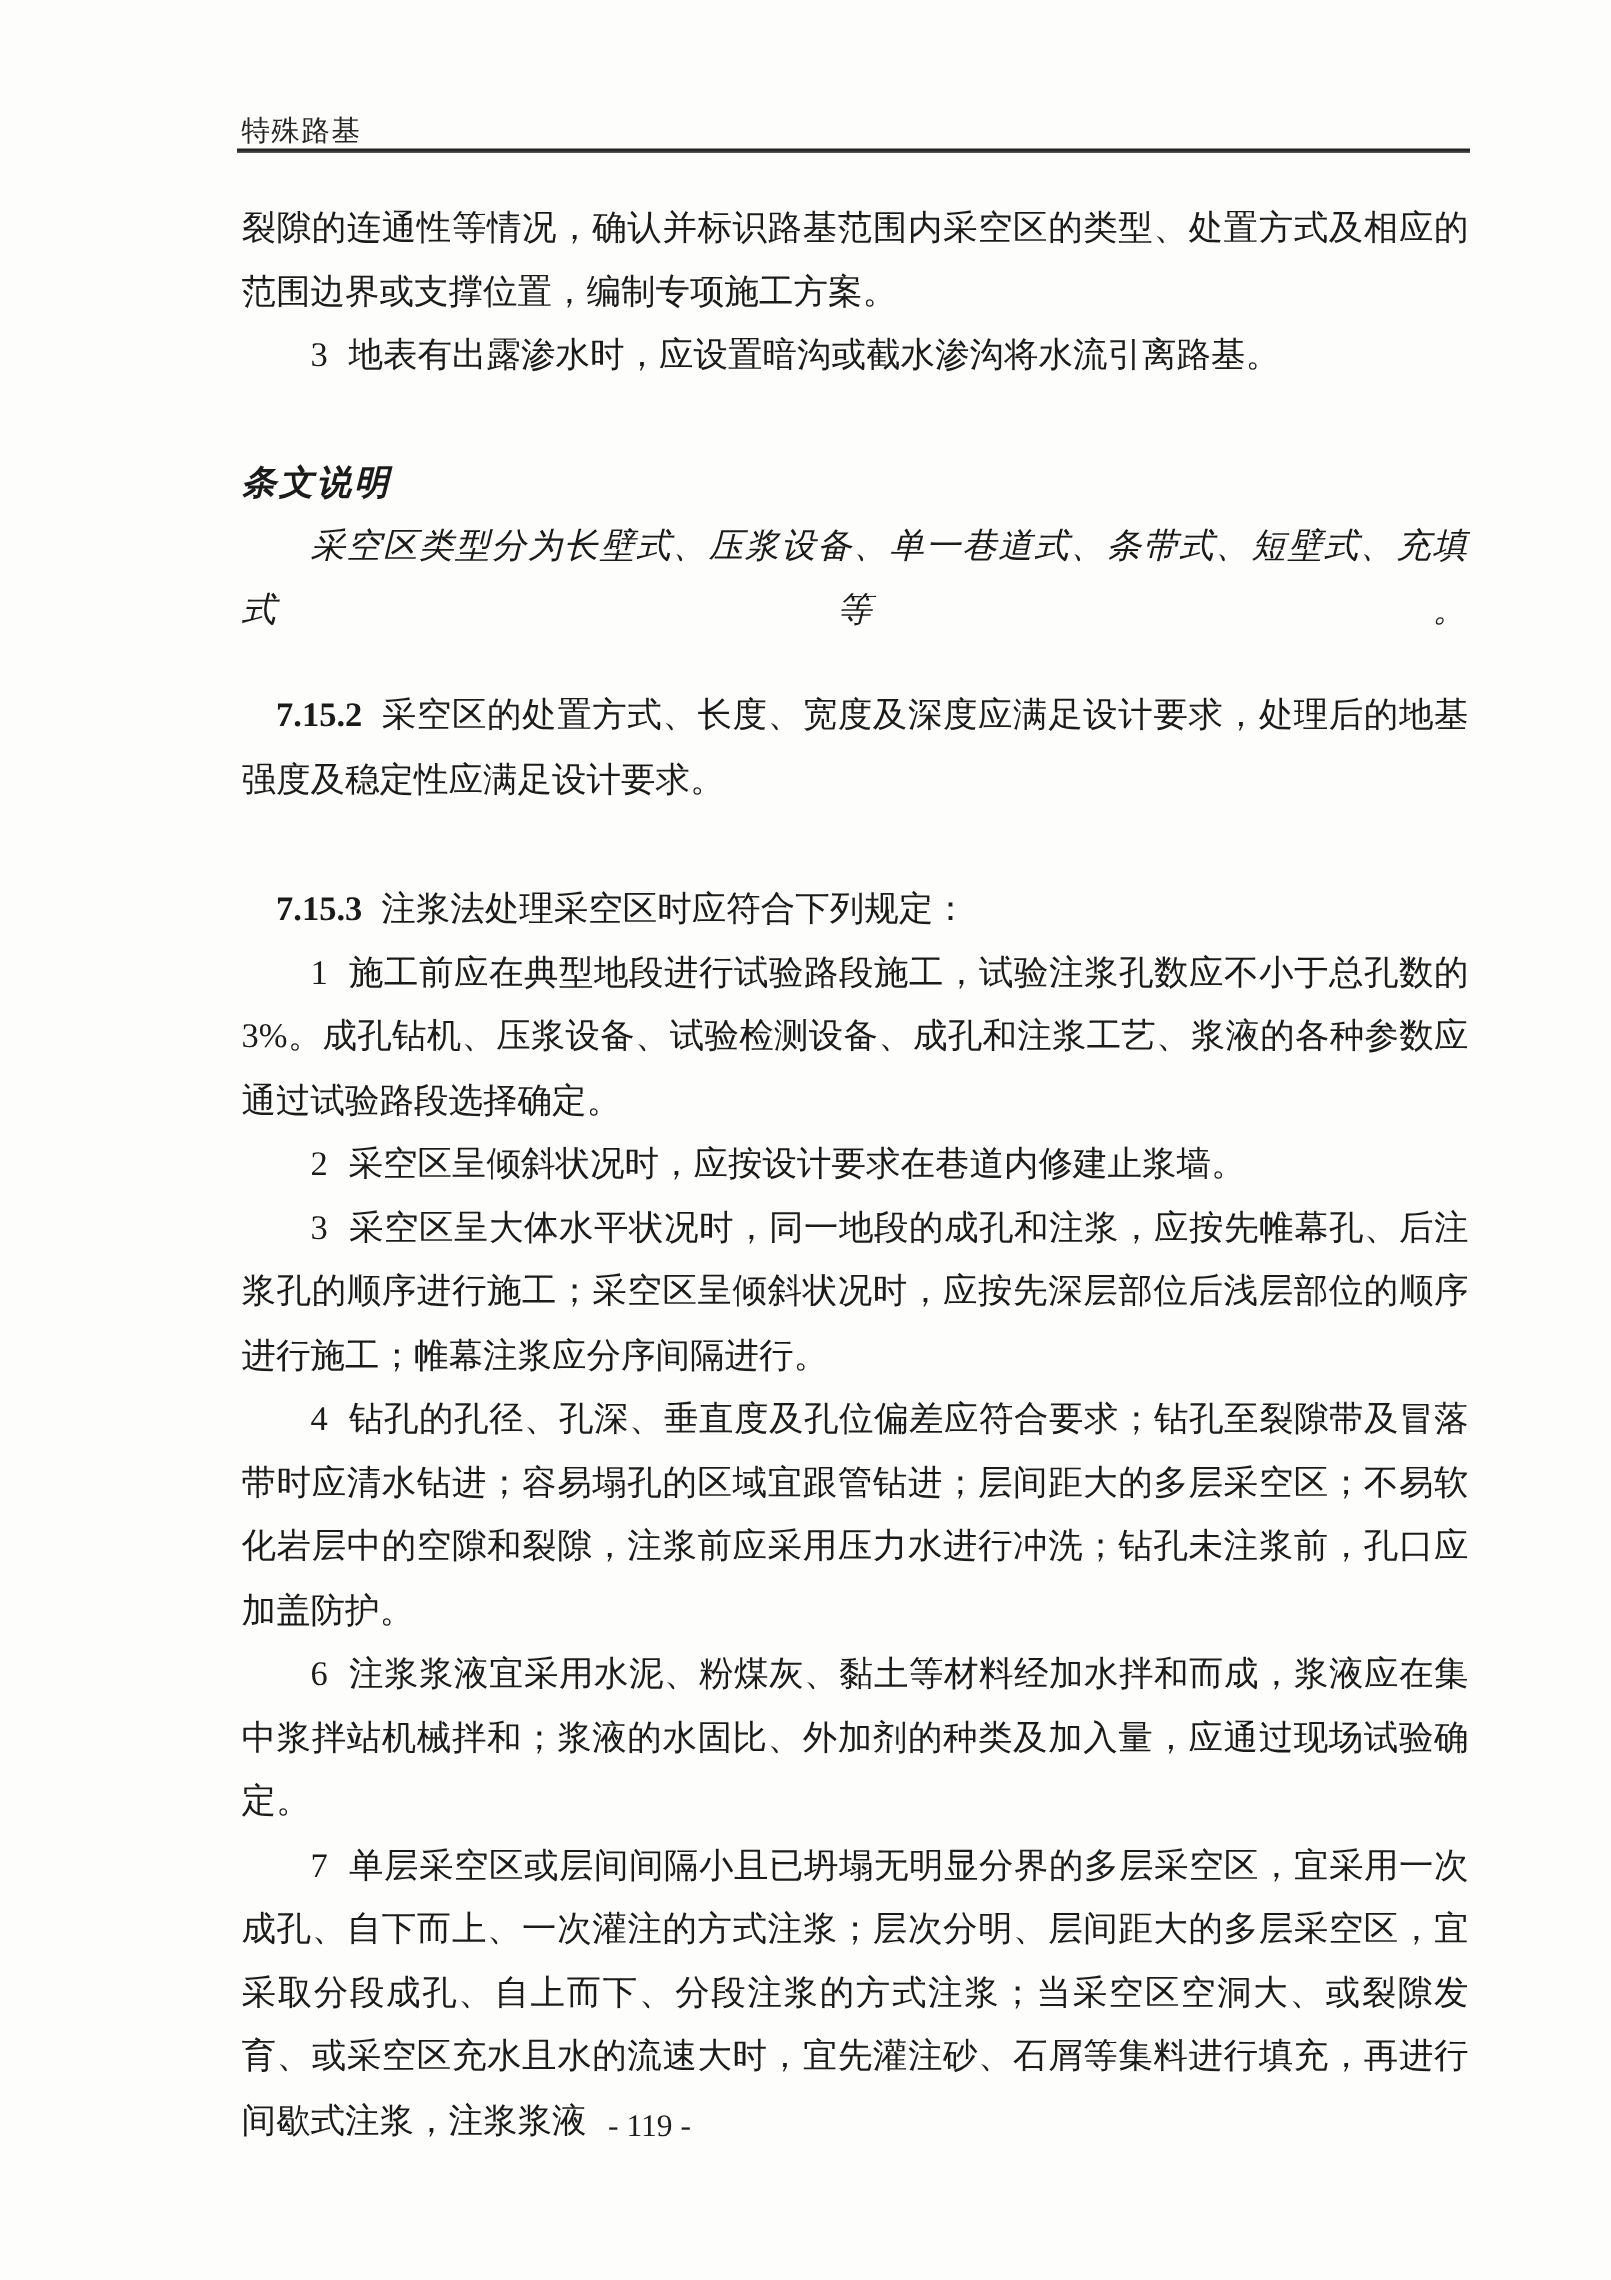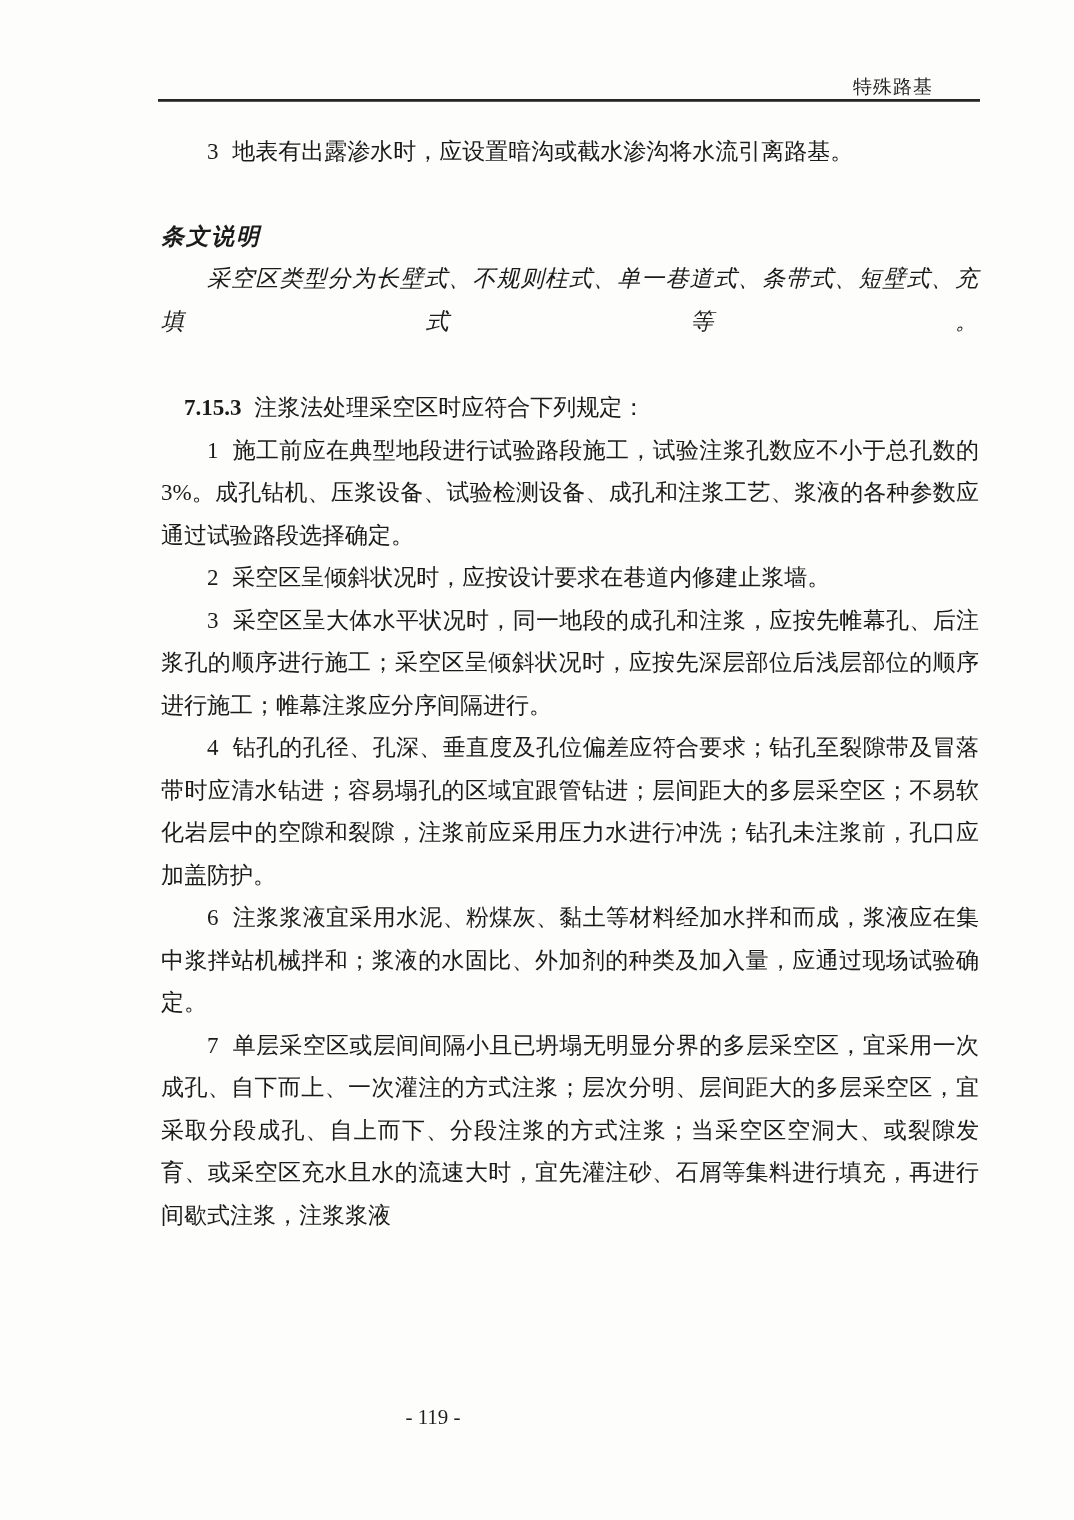--- a/index.html
+++ b/index.html
@@ -15,21 +15,20 @@
     background: #fdfdfc;
     color: #1b1b1b;
     font-family: "Liberation Serif", "DejaVu Serif", serif;
     overflow: hidden;
   }
   .running-header {
     position: absolute;
     top: 74px;
     left: 161px;
     width: 818px;
-    text-align: right;
     padding-right: 46px;
     box-sizing: border-box;
     font-size: 19px;
     letter-spacing: 1px;
     color: #242424;
   }
   .header-rule {
     position: absolute;
     top: 99px;
     left: 158px;
@@ -90,28 +89,30 @@
 
 <div class="page">
 
   <div class="running-header">
     <span>特殊路基</span>
   </div>
   <div class="header-rule"></div>
 
   <div class="content">
 
+    <p>裂隙的连通性等情况，确认并标识路基范围内采空区的类型、处置方式及相应的范围边界或支撑位置，编制专项施工方案。</p>
 
 
     <p class="indent2"><span class="inum">3</span><span>地表有出露渗水时，应设置暗沟或截水渗沟将水流引离路基。</span></p>
 
     <p class="sec-heading">条文说明</p>
 
-    <p class="kai-note">采空区类型分为长壁式、不规则柱式、单一巷道式、条带式、短壁式、充填式等。</p>
+    <p class="kai-note">采空区类型分为长壁式、压浆设备、单一巷道式、条带式、短壁式、充填式等。</p>
 
+    <p class="indent1 clause-a"><span class="cnum">7.15.2</span><span>采空区的处置方式、长度、宽度及深度应满足设计要求，处理后的地基强度及稳定性应满足设计要求。</span></p>
 
     <p class="indent1 clause-b"><span class="cnum">7.15.3</span><span>注浆法处理采空区时应符合下列规定：</span></p>
 
     <p class="indent2"><span class="inum">1</span><span>施工前应在典型地段进行试验路段施工，试验注浆孔数应不小于总孔数的 3%。成孔钻机、压浆设备、试验检测设备、成孔和注浆工艺、浆液的各种参数应通过试验路段选择确定。</span></p>
 
     <p class="indent2"><span class="inum">2</span><span>采空区呈倾斜状况时，应按设计要求在巷道内修建止浆墙。</span></p>
 
     <p class="indent2"><span class="inum">3</span><span>采空区呈大体水平状况时，同一地段的成孔和注浆，应按先帷幕孔、后注浆孔的顺序进行施工；采空区呈倾斜状况时，应按先深层部位后浅层部位的顺序进行施工；帷幕注浆应分序间隔进行。</span></p>
 
     <p class="indent2"><span class="inum">4</span><span>钻孔的孔径、孔深、垂直度及孔位偏差应符合要求；钻孔至裂隙带及冒落带时应清水钻进；容易塌孔的区域宜跟管钻进；层间距大的多层采空区；不易软化岩层中的空隙和裂隙，注浆前应采用压力水进行冲洗；钻孔未注浆前，孔口应加盖防护。</span></p>

